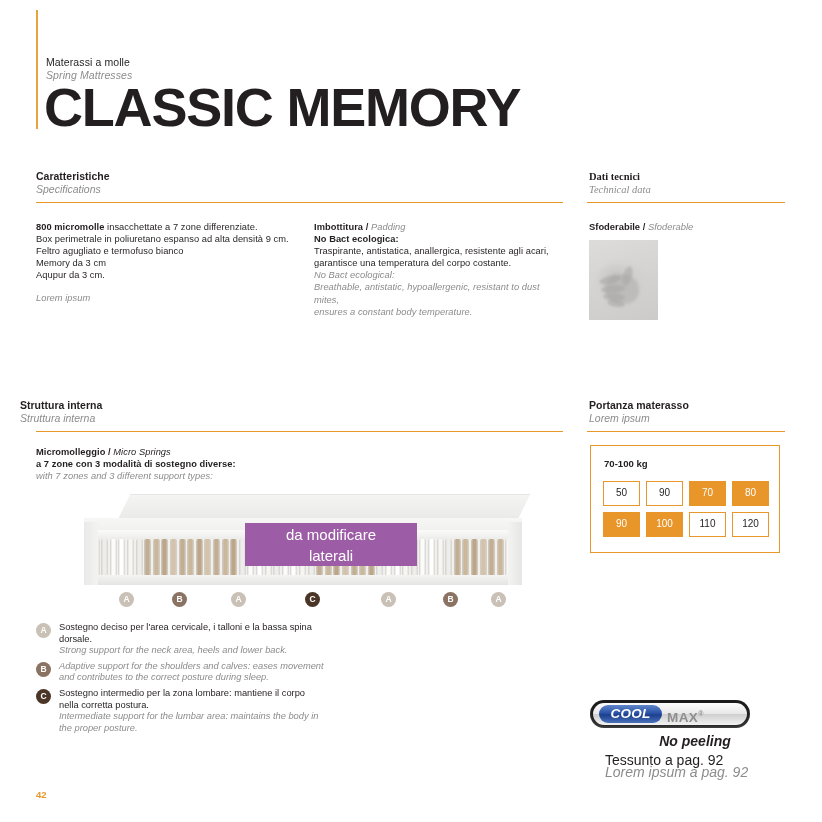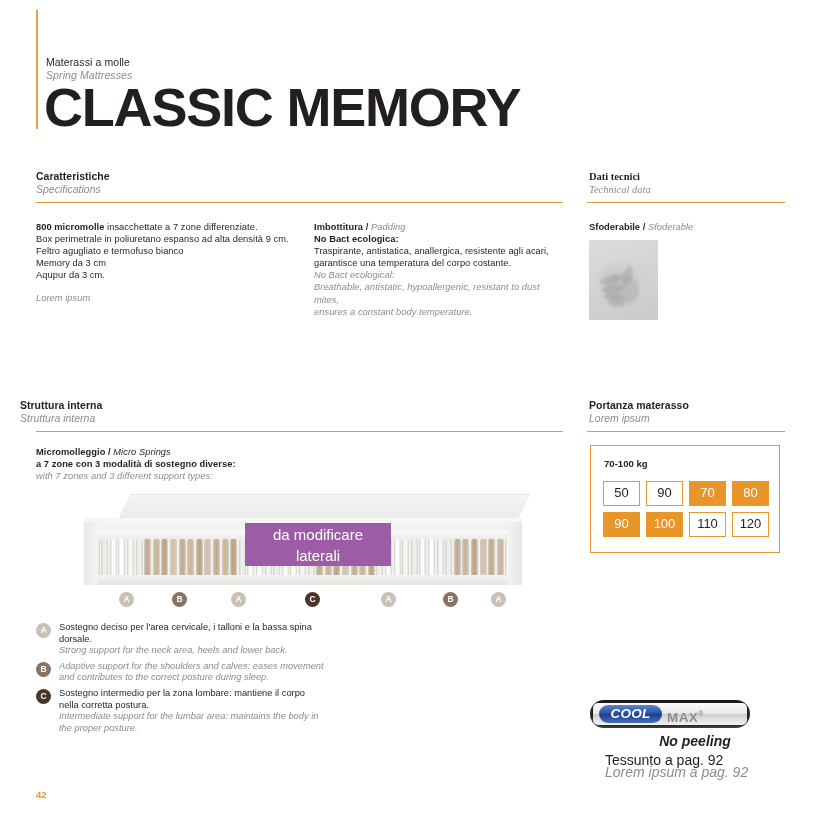--- a/index.html
+++ b/index.html
@@ -86,21 +86,21 @@
   .m-left-edge{
     position:absolute;left:0px;top:28px;width:14px;height:63px;
     background:linear-gradient(90deg,#e9e9e7 0%,#f3f3f1 100%);
   }
   .m-right-edge{
     position:absolute;left:424px;top:28px;width:14px;height:63px;
     background:linear-gradient(90deg,#f3f3f1 0%,#e6e6e4 100%);
   }
   .spring{position:absolute;top:0;width:7px;height:37px;border-radius:2px;}
   .purple-note{
-    position:absolute;left:245px;top:523px;width:146px;height:43px;
+    position:absolute;left:245px;top:523px;width:172px;height:43px;
     background:#9d5da6;color:#ffffff;
     font-size:15px;line-height:21px;text-align:center;
     padding-top:1px;box-sizing:border-box;
   }
 
   
   .zmark{
     position:absolute;width:15px;height:15px;border-radius:50%;
     color:#ffffff;font-size:8.5px;font-weight:bold;
     text-align:center;line-height:15px;
@@ -120,34 +120,34 @@
   .port-box{
     position:absolute;left:590px;top:445px;width:190px;height:108px;
     border:1.5px solid #e8972a;box-sizing:border-box;
   }
   .port-kg{position:absolute;left:604px;top:458px;font-size:9.6px;font-weight:bold;color:#231f20;}
   .wgrid{position:absolute;left:603px;top:481px;width:168px;}
   .wrow{display:flex;gap:6px;margin-bottom:6px;}
   .wcell{
     width:37px;height:25px;box-sizing:border-box;
     border:1.4px solid #e8972a;
-    font-size:13px;line-height:22px;text-align:center;color:#231f20;
+    font-size:10px;line-height:22px;text-align:center;color:#231f20;
     background:#ffffff;
   }
   .wcell.on{background:#e8952a;border-color:#e8952a;color:#ffffff;}
 
   
   .coolmax{
     position:absolute;left:590px;top:700px;width:160px;height:28px;
     background:#1b1b1b;border-radius:14px;
     box-shadow:inset 0 -2px 3px rgba(255,255,255,.18);
   }
   .cm-inner{
     position:absolute;left:3px;top:3px;width:154px;height:22px;
-    border-radius:5px;
+    border-radius:11px;
     background:linear-gradient(180deg,#fdfdfd 0%,#e8e8e8 48%,#cfcfcf 52%,#f2f2f2 100%);
   }
   .cm-cool{
     position:absolute;left:6px;top:2px;width:63px;height:18px;border-radius:9px;
     background:linear-gradient(180deg,#5f86c9 0%,#2a53a8 45%,#1c3f8c 55%,#4a72bb 100%);
     color:#ffffff;font-style:italic;font-weight:bold;font-size:13.5px;
     line-height:18px;text-align:center;letter-spacing:.2px;
   }
   .cm-max{
     position:absolute;left:74px;top:2px;

